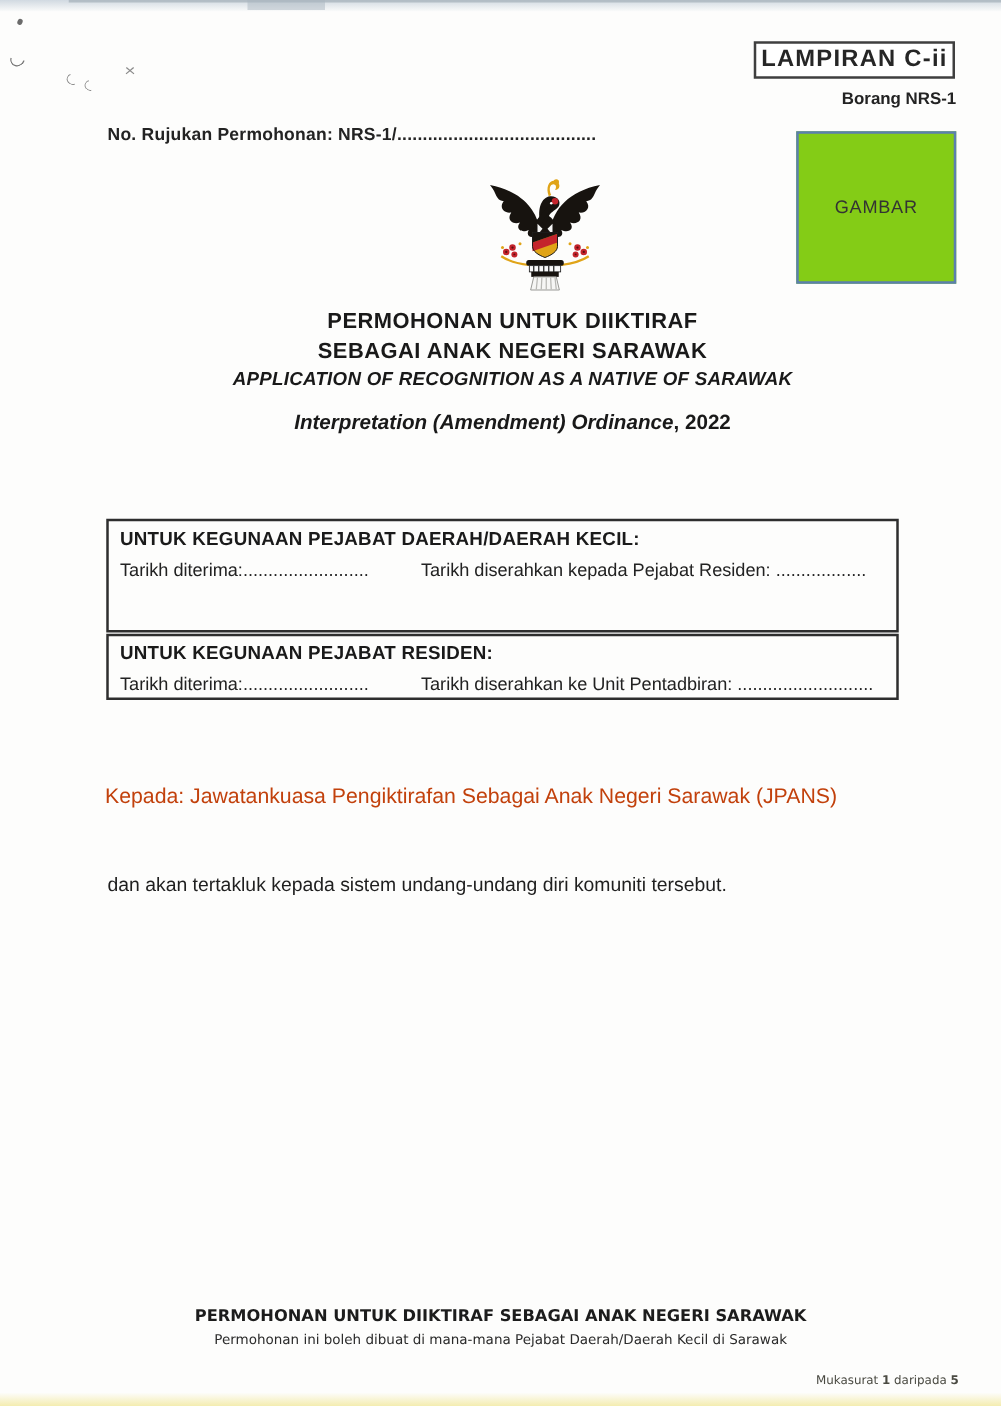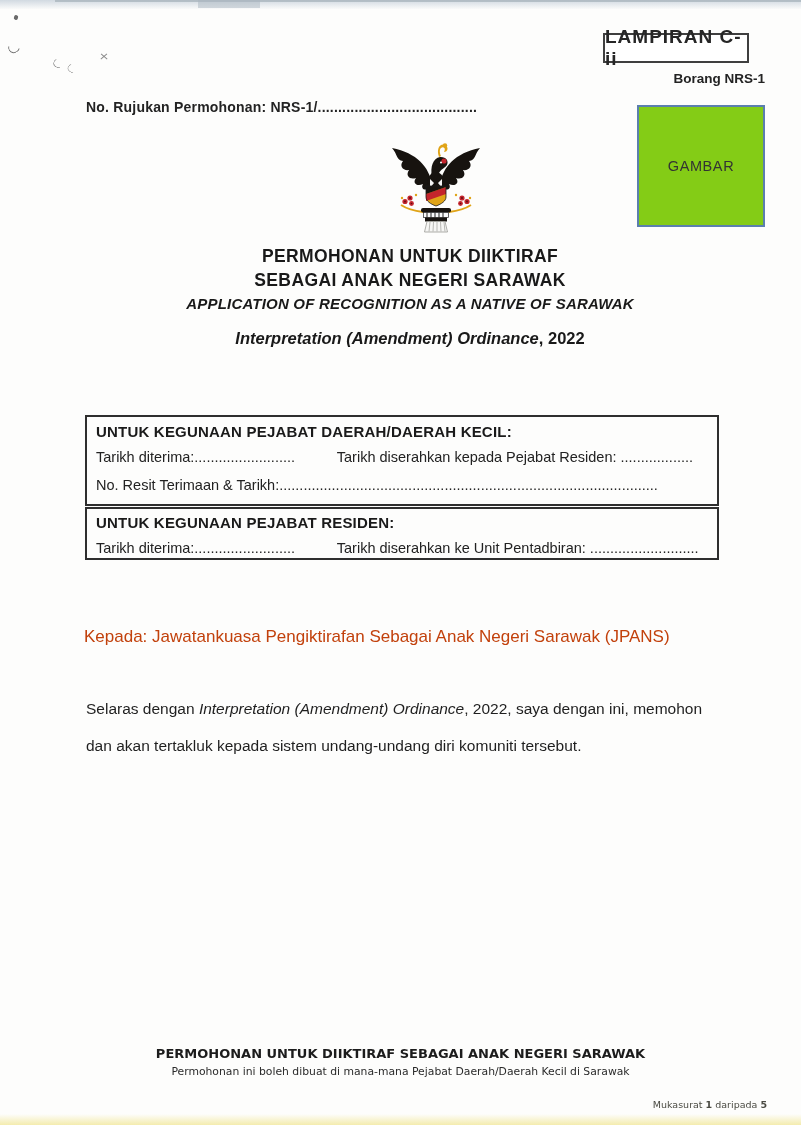--- a/index.html
+++ b/index.html
@@ -31,21 +31,21 @@
   }
   .pc1 { left:8px; top:42px; transform:rotate(-30deg); opacity:.85; }
   .pc2 { left:52px; top:58px; transform:rotate(25deg) scale(.8); opacity:.7; }
   .pc3 { left:66px; top:63px; transform:rotate(35deg) scale(.75); opacity:.7; }
   .pencil-slash { width:8px; height:1.4px; background:#8a8a8a; }
   .ps1 { left:100px; top:56px; transform:rotate(40deg); }
   .ps2 { left:100px; top:56px; transform:rotate(-40deg); }
 
   
   .lampiran-box {
-    left:603px; top:33px; width:146px; height:30px;
+    left:603px; top:33px; width:161px; height:30px;
     border:2px solid #3f3f3f; background:#fff;
     display:flex; align-items:center; justify-content:center;
     font-size:19px; font-weight:bold; letter-spacing:1px; color:#262626;
   }
   .borang { top:71px; right:36px; font-size:13.5px; font-weight:bold; color:#232323; }
   .ref-line { left:86px; top:99px; font-size:14px; font-weight:bold; color:#232323; letter-spacing:.2px; }
 
   .photo-box {
     left:637px; top:105px; width:128px; height:122px;
     border:2px solid var(--photo-border,#5b7fae); background:#84cc16;
@@ -181,35 +181,33 @@
 <div class="abs title-wrap t4">
   <span class="it">Interpretation (Amendment) Ordinance</span><span>, 2022</span>
 </div>
 
 <div class="abs office-box box-district">
   <div class="bh">UNTUK KEGUNAAN PEJABAT DAERAH/DAERAH KECIL:</div>
   <div class="frow r1">
     <span class="fcol">Tarikh diterima:.........................</span>
     <span>Tarikh diserahkan kepada Pejabat Residen: ..................</span>
   </div>
-  <div class="frow r2">No. Resit Terimaan &amp; Tarikh:..............................................................................................</div>
 </div>
 
 <div class="abs office-box box-resident">
   <div class="bh">UNTUK KEGUNAAN PEJABAT RESIDEN:</div>
   <div class="frow r1">
     <span class="fcol">Tarikh diterima:.........................</span>
     <span>Tarikh diserahkan ke Unit Pentadbiran: ...........................</span>
   </div>
 </div>
 
 <div class="abs addressee">Kepada: Jawatankuasa Pengiktirafan Sebagai Anak Negeri Sarawak (JPANS)</div>
 
 <div class="abs declaration">
-  <span class="dline"><span>Selaras dengan </span><span class="it">Interpretation (Amendment) Ordinance</span><span>, 2022, saya dengan ini, memohon</span></span>
   <span class="dline">dan akan tertakluk kepada sistem undang-undang diri komuniti tersebut.</span>
 </div>
 
 <div class="abs footer-title">PERMOHONAN UNTUK DIIKTIRAF SEBAGAI ANAK NEGERI SARAWAK</div>
 <div class="abs footer-sub">Permohonan ini boleh dibuat di mana-mana Pejabat Daerah/Daerah Kecil di Sarawak</div>
 <div class="abs page-num">
   <span>Mukasurat </span><b>1</b><span> daripada </span><b>5</b>
 </div>
 
 </body></html>

